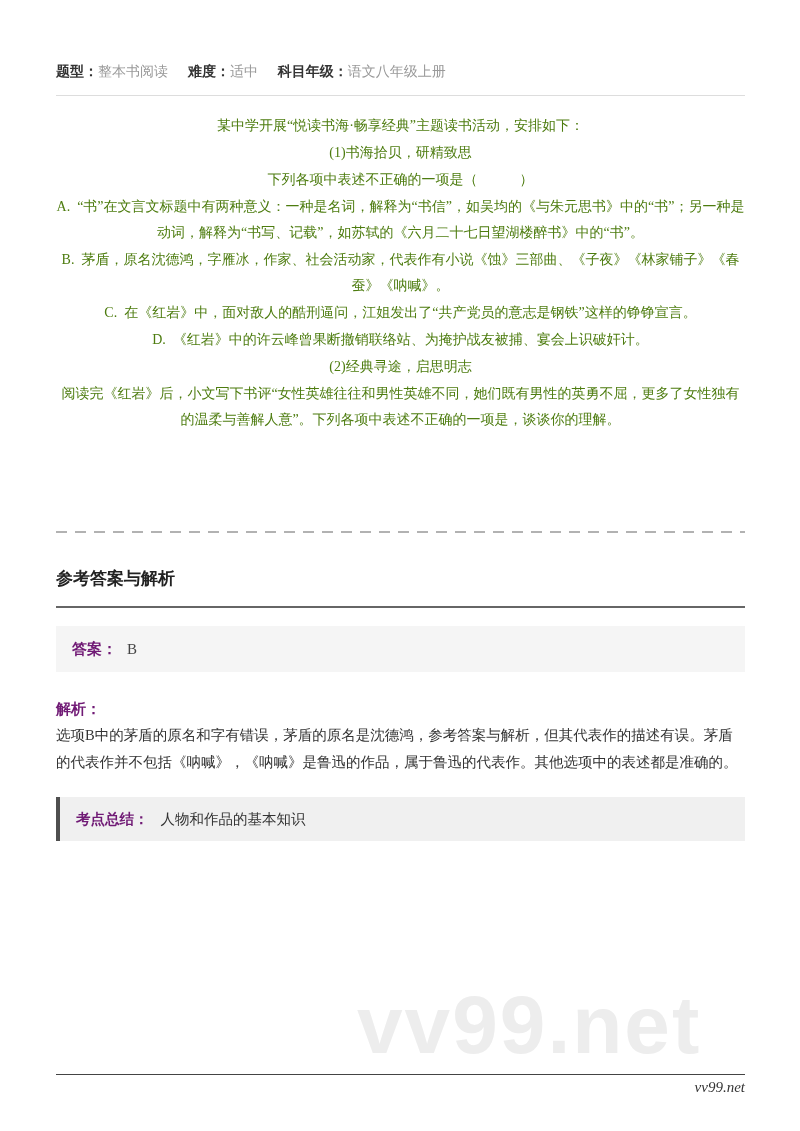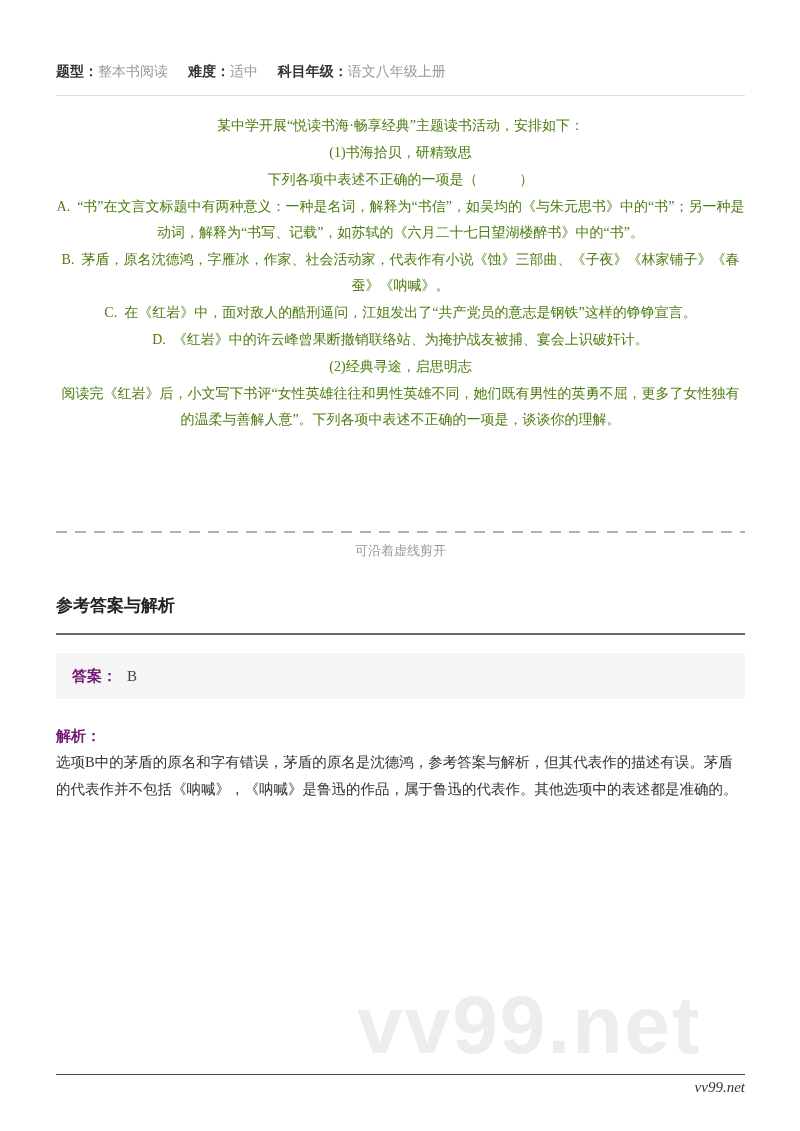--- a/index.html
+++ b/index.html
@@ -148,35 +148,37 @@
       <p class="option">
         <span class="option-label">D.</span><span>《红岩》中的许云峰曾果断撤销联络站、为掩护战友被捕、宴会上识破奸计。</span>
       </p>
 
       <p>(2)经典寻途，启思明志</p>
       <p>阅读完《红岩》后，小文写下书评“女性英雄往往和男性英雄不同，她们既有男性的英勇不屈，更多了女性独有的温柔与善解人意”。下列各项中表述不正确的一项是，谈谈你的理解。</p>
     </div>
 
     <div class="cut-line-block">
       <div class="cut-line"></div>
-      <div class="cut-caption">可沿着虚线剪开</div>
     </div>
 
     <div class="answers">
       <div class="answers-heading">参考答案与解析</div>
 
       <div class="answer-box">
         <span class="answer-label">答案：</span><span class="answer-value">B</span>
       </div>
 
       <div class="analysis-label-row">
         <span class="analysis-label">解析：</span>
       </div>
       <div class="analysis-text">选项B中的茅盾的原名和字有错误，茅盾的原名是沈德鸿，参考答案与解析，但其代表作的描述有误。茅盾的代表作并不包括《呐喊》，《呐喊》是鲁迅的作品，属于鲁迅的代表作。其他选项中的表述都是准确的。</div>
 
+      <div class="summary-box">
+        <span class="summary-label">考点总结：</span><span class="summary-value">人物和作品的基本知识</span>
+      </div>
     </div>
 
   </div>
 
   <div class="watermark">vv99.net</div>
 
   <div class="footer">
     <span class="footer-site">vv99.net</span>
   </div>
 </div>

